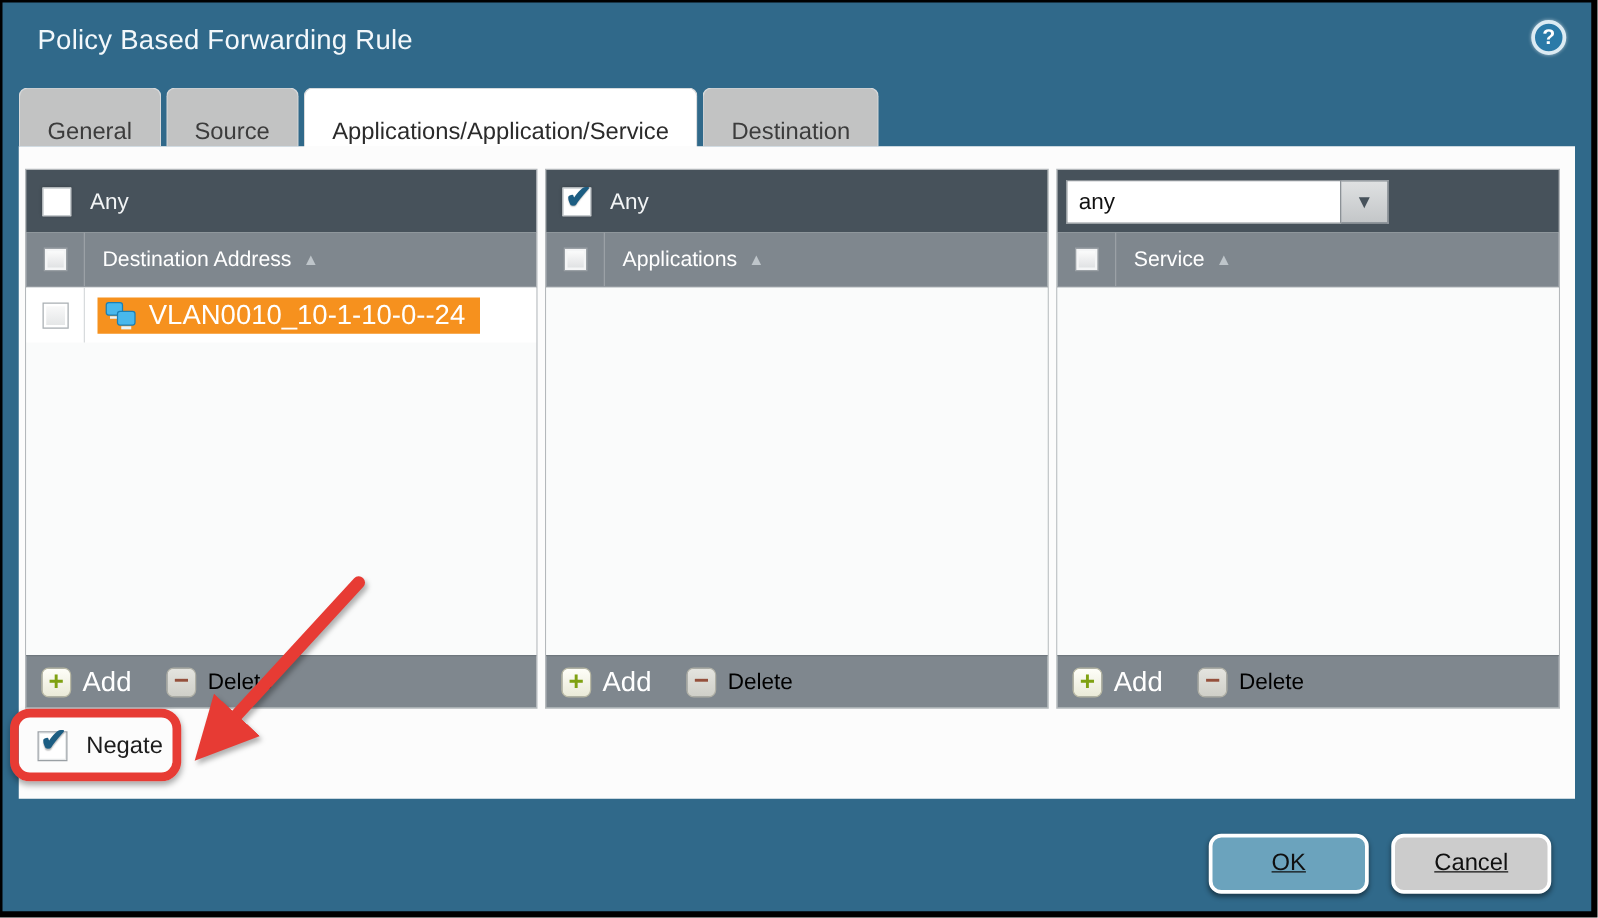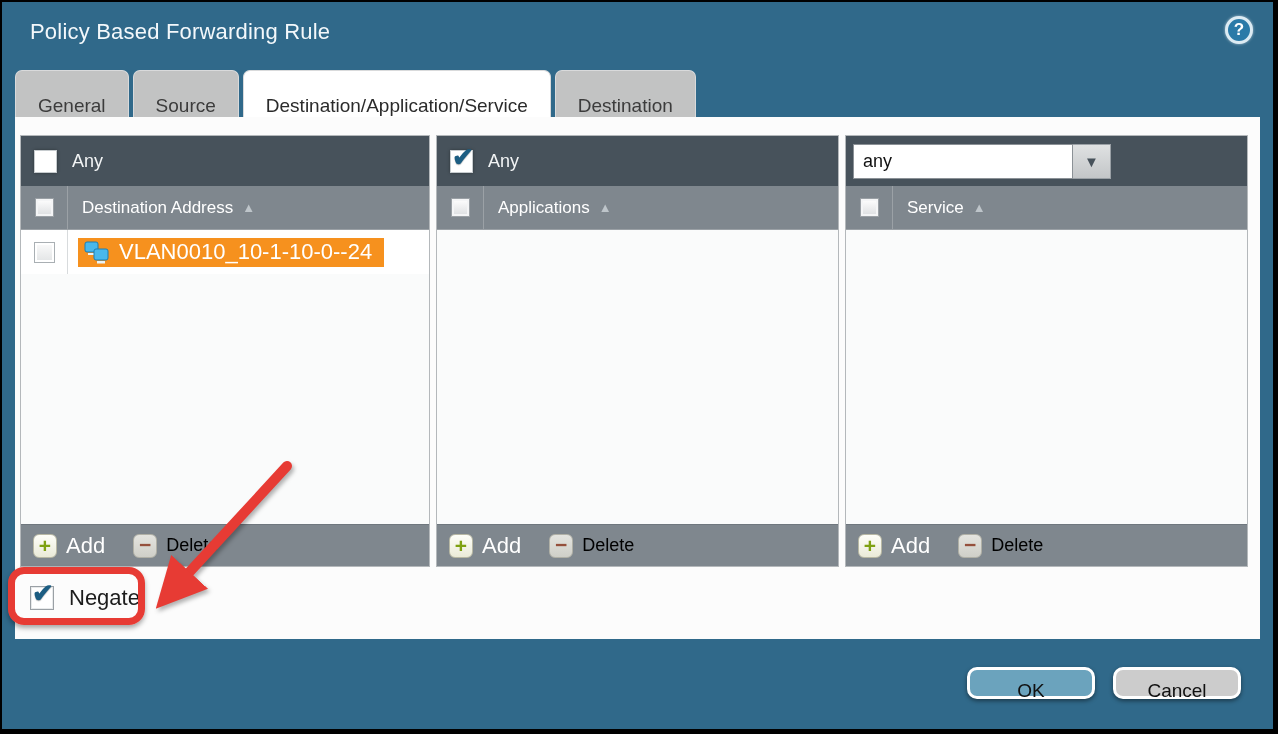--- a/index.html
+++ b/index.html
@@ -213,34 +213,35 @@
     display: flex; align-items: center; justify-content: center;
     color: #47525b;
     font-size: 15px;
   }
   
   .negate-row {
     position: absolute;
     left: 15px; top: 468px;
     display: flex; align-items: center; gap: 15px;
   }
-  .negate-label { color: #1c1c1c; font-size: 22px; }
+  .negate-label { color: #1c1c1c; font-size: 19px; }
   
   .btn {
     position: absolute;
     top: 665px;
-    width: 128px; height: 32px;
+    width: 128px; height: 48px;
     border: 3px solid #fff;
     border-radius: 10px;
     font-size: 19px;
     color: #101010;
     text-align: center; line-height: 41px;
     box-shadow: 0 2px 4px rgba(0,0,0,.45);
     cursor: pointer;
     font-family: "Liberation Sans", sans-serif;
+    text-decoration: underline;
   }
   .btn-ok { left: 965px; background: #6ba3bd; }
   .btn-cancel { left: 1111px; background: #cccccc; }
   
   .anno-rect {
     position: absolute;
     left: 8px; top: 567px;
     width: 137px; height: 58px;
     border: 7px solid #e73b34;
     border-radius: 16px;
@@ -260,21 +261,21 @@
 <body>
 
 <div class="dialog">
 
   <div class="title">Policy Based Forwarding Rule</div>
   <div class="help-icon">?</div>
 
   <div class="tabbar">
     <div class="tab">General</div>
     <div class="tab">Source</div>
-    <div class="tab active">Destination/Application/Service</div>
+    <div class="tab active">Applications/Application/Service</div>
     <div class="tab">Destination</div>
   </div>
 
   <div class="content">
 
     <div class="panel" id="panel-destination">
       <div class="panel-header">
         <span class="cb-large"></span>
         <span class="any-label">Any</span>
       </div>

